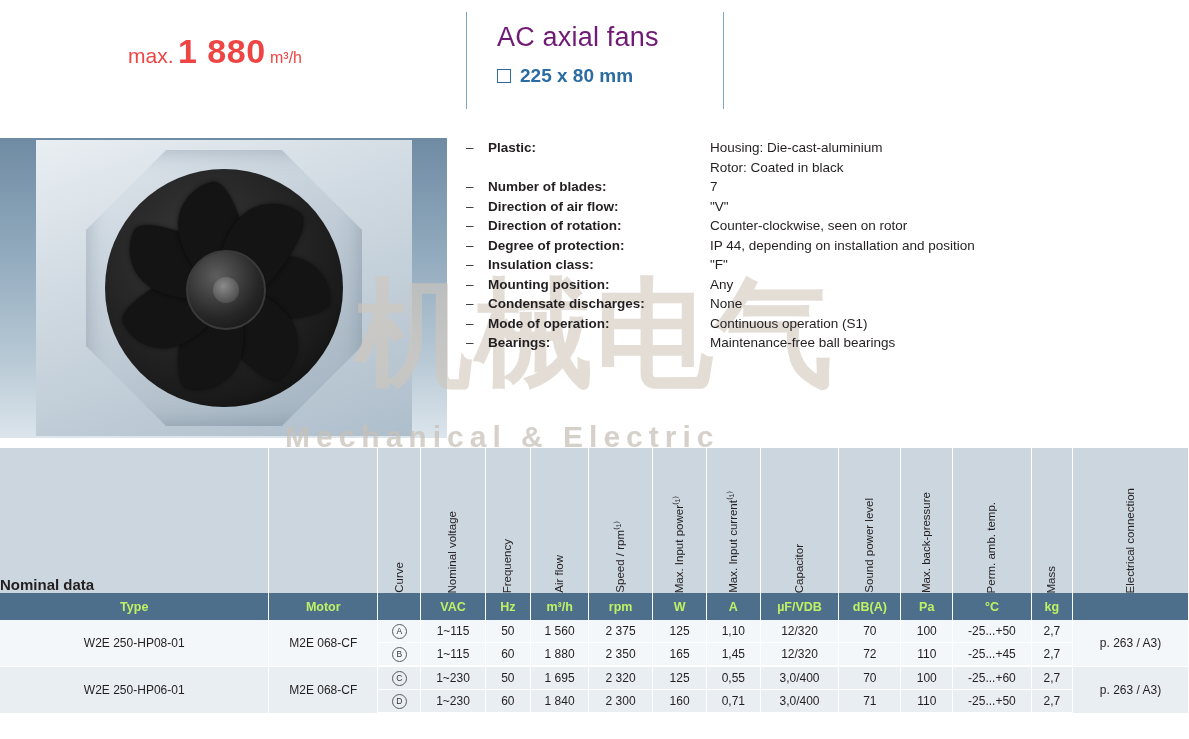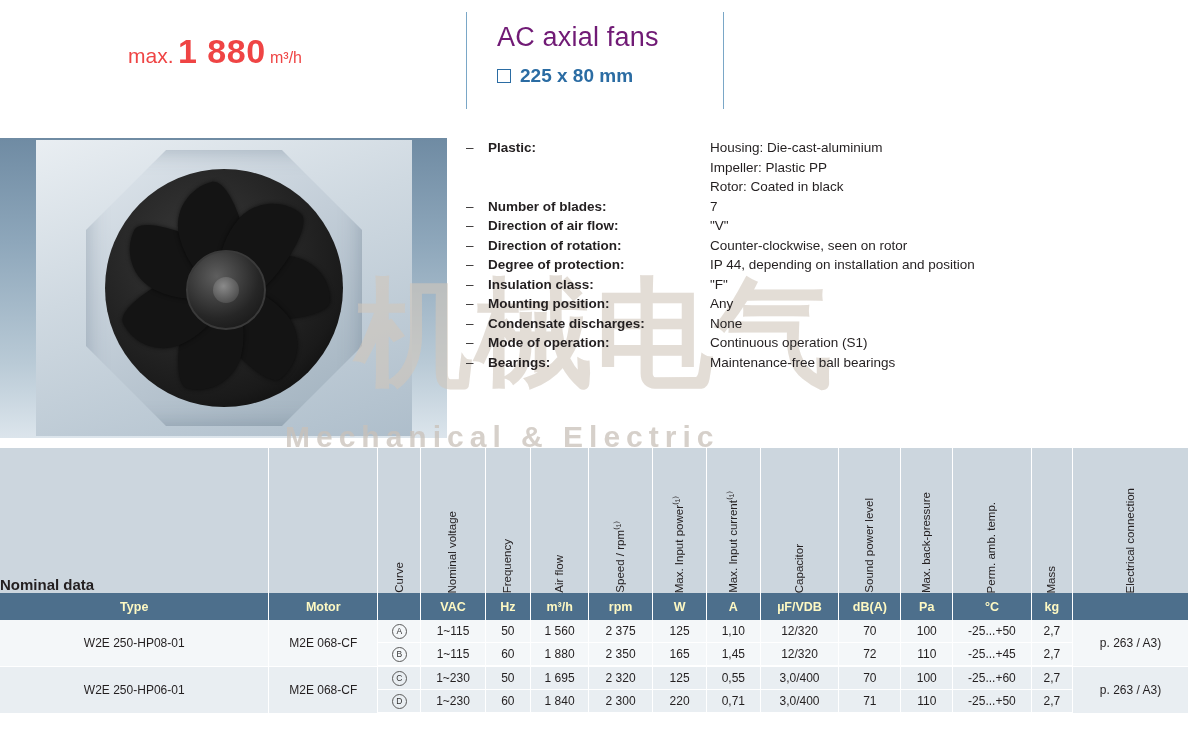--- a/index.html
+++ b/index.html
@@ -262,21 +262,21 @@
     line-height: 1;
   }
   .vert-wrap {
     height: 132px;
     display: flex;
     align-items: flex-end;
     justify-content: center;
   }
   .sub-band {
     background: #4d6f8c;
-    color: #fef9c3;
+    color: #bef264;
     height: 27px;
     font-weight: bold;
     font-size: 12.5px;
     text-align: center;
   }
   .sub-band td {
     border-right: 1px solid #ffffff;
   }
   .sub-band td.left-pad {
     text-align: center;
@@ -359,21 +359,20 @@
   <div class="cjk">机械电气</div>
   <div class="latin">Mechanical &amp; Electric</div>
 </div>
 
 <div class="specs">
   <div class="spec-row">
     <span class="spec-dash">–</span>
     <span class="spec-label">Plastic:</span>
     <span class="spec-value">
       <span class="line">Housing: Die-cast-aluminium</span>
-      <span class="line">Impeller: Plastic PP</span>
       <span class="line">Rotor: Coated in black</span>
     </span>
   </div>
   <div class="spec-row">
     <span class="spec-dash">–</span>
     <span class="spec-label">Number of blades:</span>
     <span class="spec-value">7</span>
   </div>
   <div class="spec-row">
     <span class="spec-dash">–</span>
@@ -575,21 +574,21 @@
       <td>2,7</td>
       <td class="conn-cell" rowspan="2">p. 263 / A3)</td>
     </tr>
 
     <tr class="row-band alt grp-sep">
       <td><span class="curve-badge">D</span></td>
       <td>1~230</td>
       <td>60</td>
       <td>1 840</td>
       <td>2 300</td>
-      <td>220</td>
+      <td>160</td>
       <td>0,71</td>
       <td>3,0/400</td>
       <td>71</td>
       <td>110</td>
       <td>-25...+50</td>
       <td>2,7</td>
     </tr>
   </tbody>
     </table>
 </div>

